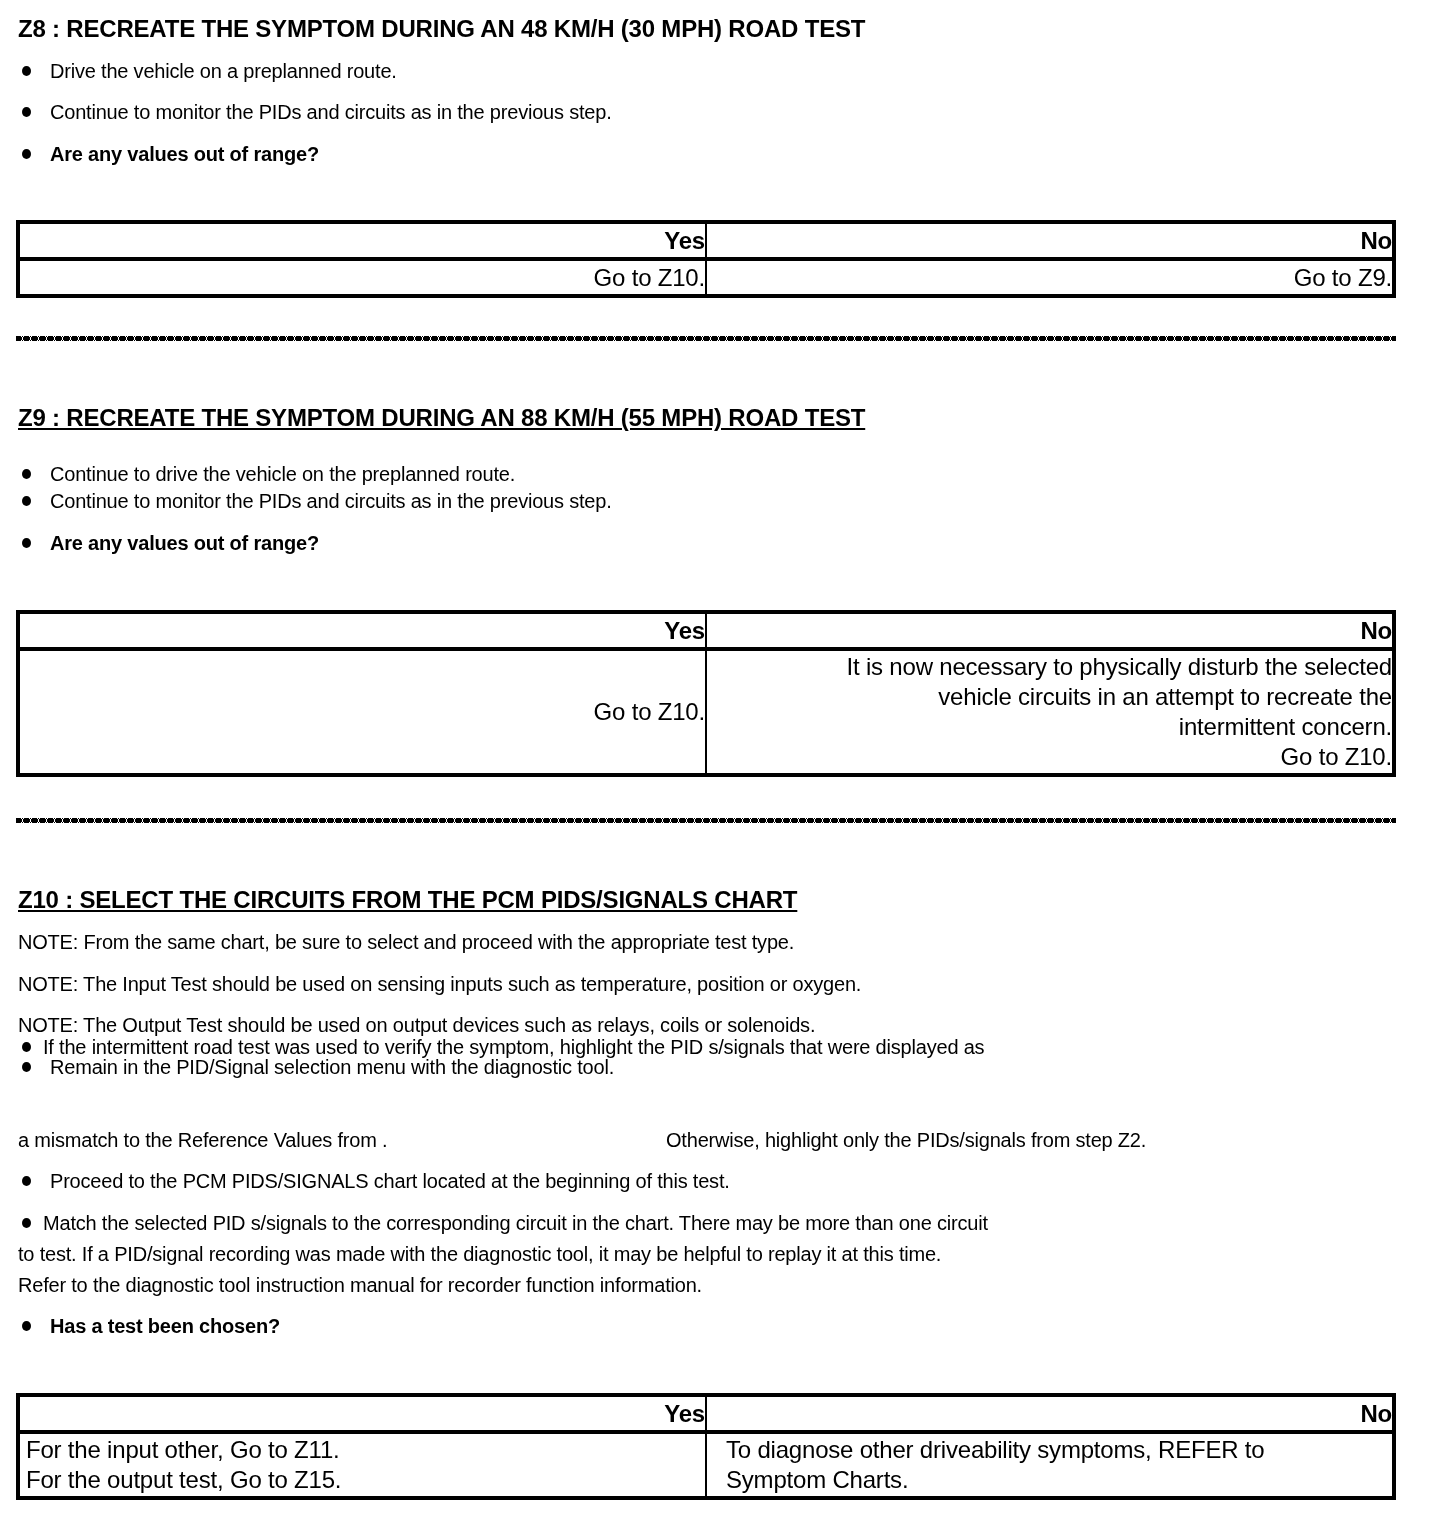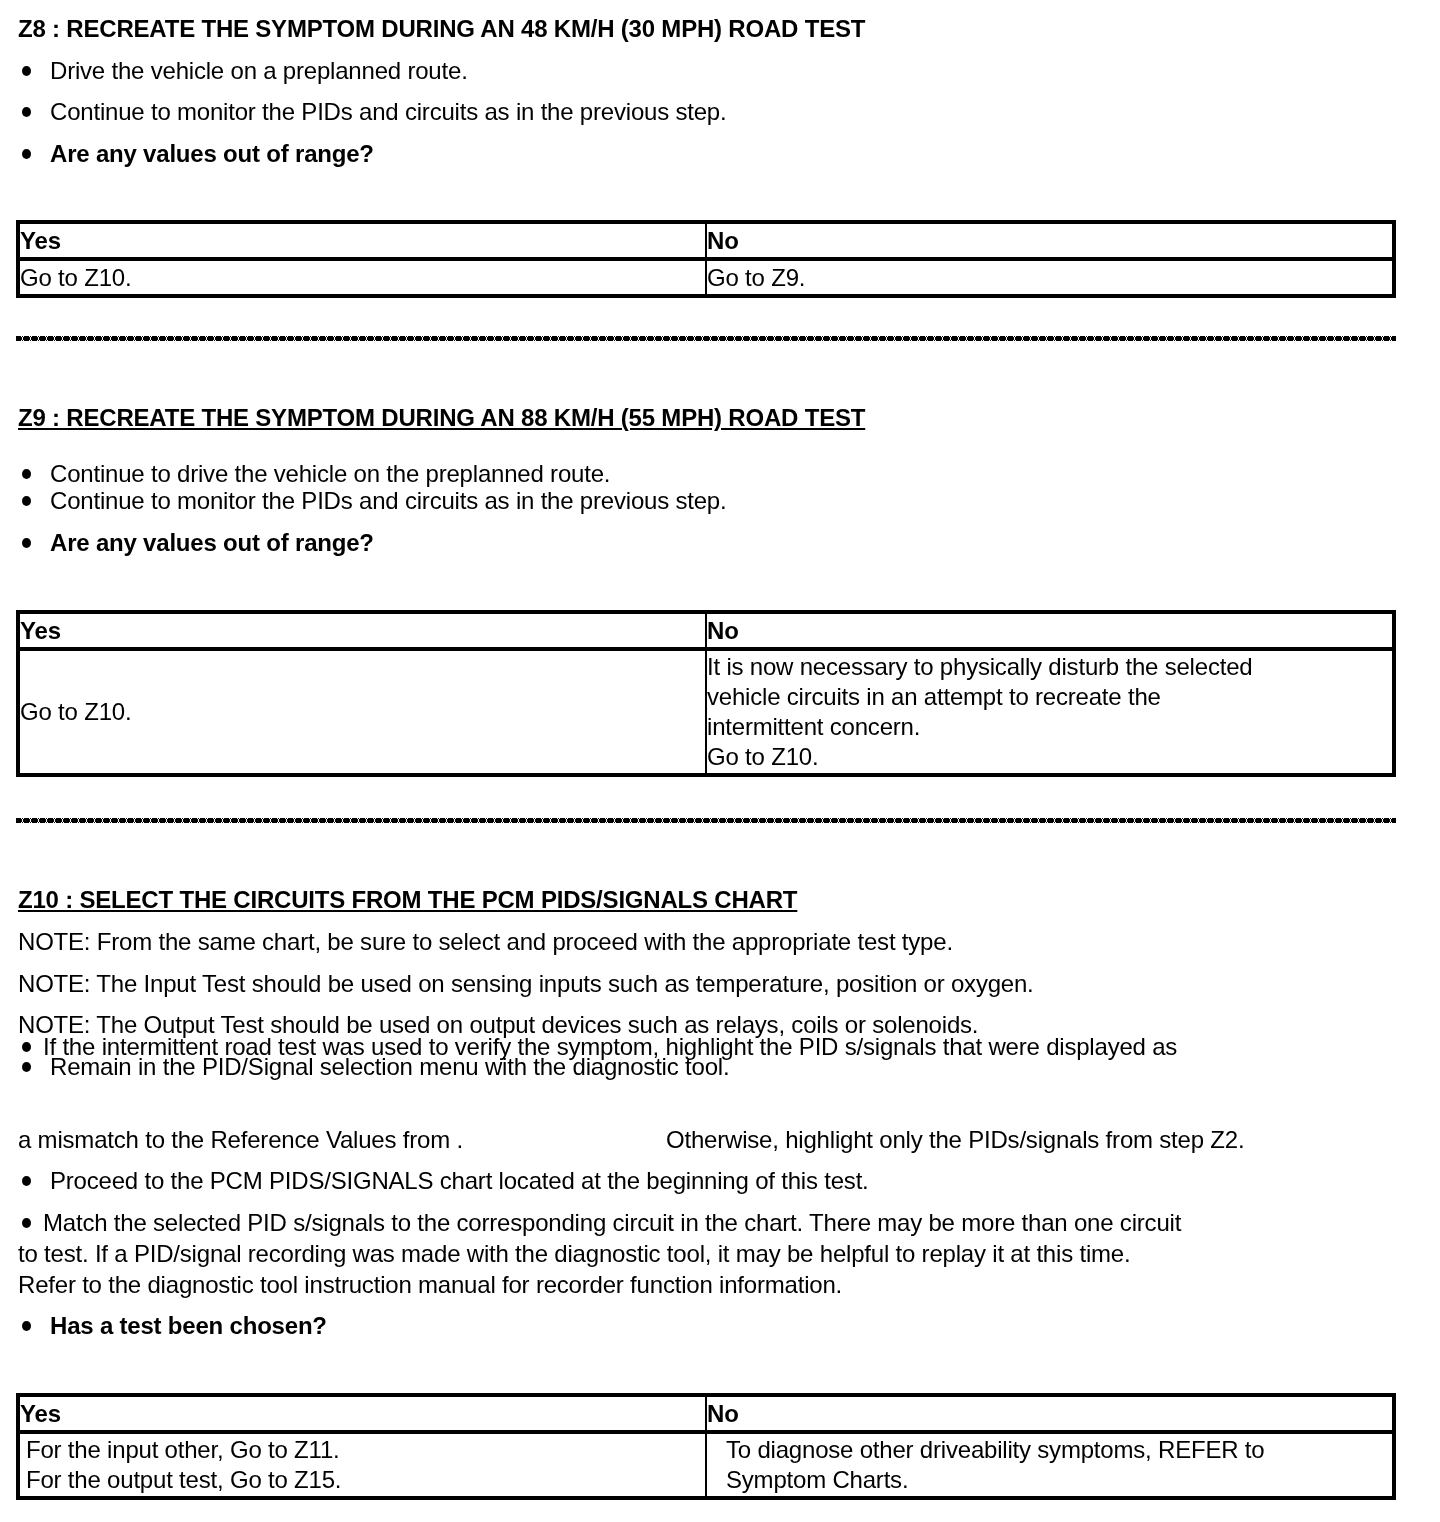--- a/index.html
+++ b/index.html
@@ -6,33 +6,33 @@
   body {
     width: 1440px; height: 1522px; position: relative; overflow: hidden;
     font-family: "Liberation Sans", sans-serif; color: #000;
   }
   .abs { position: absolute; }
   .heading {
     left: 18px; font-weight: bold; font-size: 24px; line-height: 28px;
     white-space: nowrap; letter-spacing: -0.2px;
   }
   .line {
-    left: 18px; font-size: 24px; line-height: 28px; white-space: nowrap; letter-spacing: -0.2px;
+    left: 18px; font-size: 20px; line-height: 28px; white-space: nowrap; letter-spacing: -0.2px;
   }
   .bullet-dot {
     display: inline-block; width: 9px; height: 10px; background: #000; border-radius: 50%;
     vertical-align: middle; margin-left: 4px; margin-right: 19px; position: relative; top: -2px;
   }
   .bold { font-weight: bold; }
   table.yn {
     position: absolute; left: 16px; width: 1380px; border-collapse: collapse;
     border: 4px solid #000; table-layout: fixed;
   }
   table.yn td {
-    border: 2px solid #000; text-align: left; font-size: 24px; line-height: 30px;
+    border: 2px solid #000; text-align: right; font-size: 24px; line-height: 30px;
     padding: 0; vertical-align: middle; letter-spacing: -0.2px;
   }
   table.yn tr.head td { font-weight: bold; border-bottom: 4px solid #000; height: 33px; }
   table.yn td.left-aligned { text-align: left; padding-left: 6px; }
   .sep {
     left: 16px; width: 1380px; height: 5px;
     background-image: repeating-linear-gradient(90deg, #000 0, #000 5px, #fff 5px, #fff 6px, #000 6px, #000 7px, #fff 7px, #fff 8px);
     background-color: #000;
   }
   .sep-inner { position:absolute; left:0; right:0; top:1px; height:3px;

